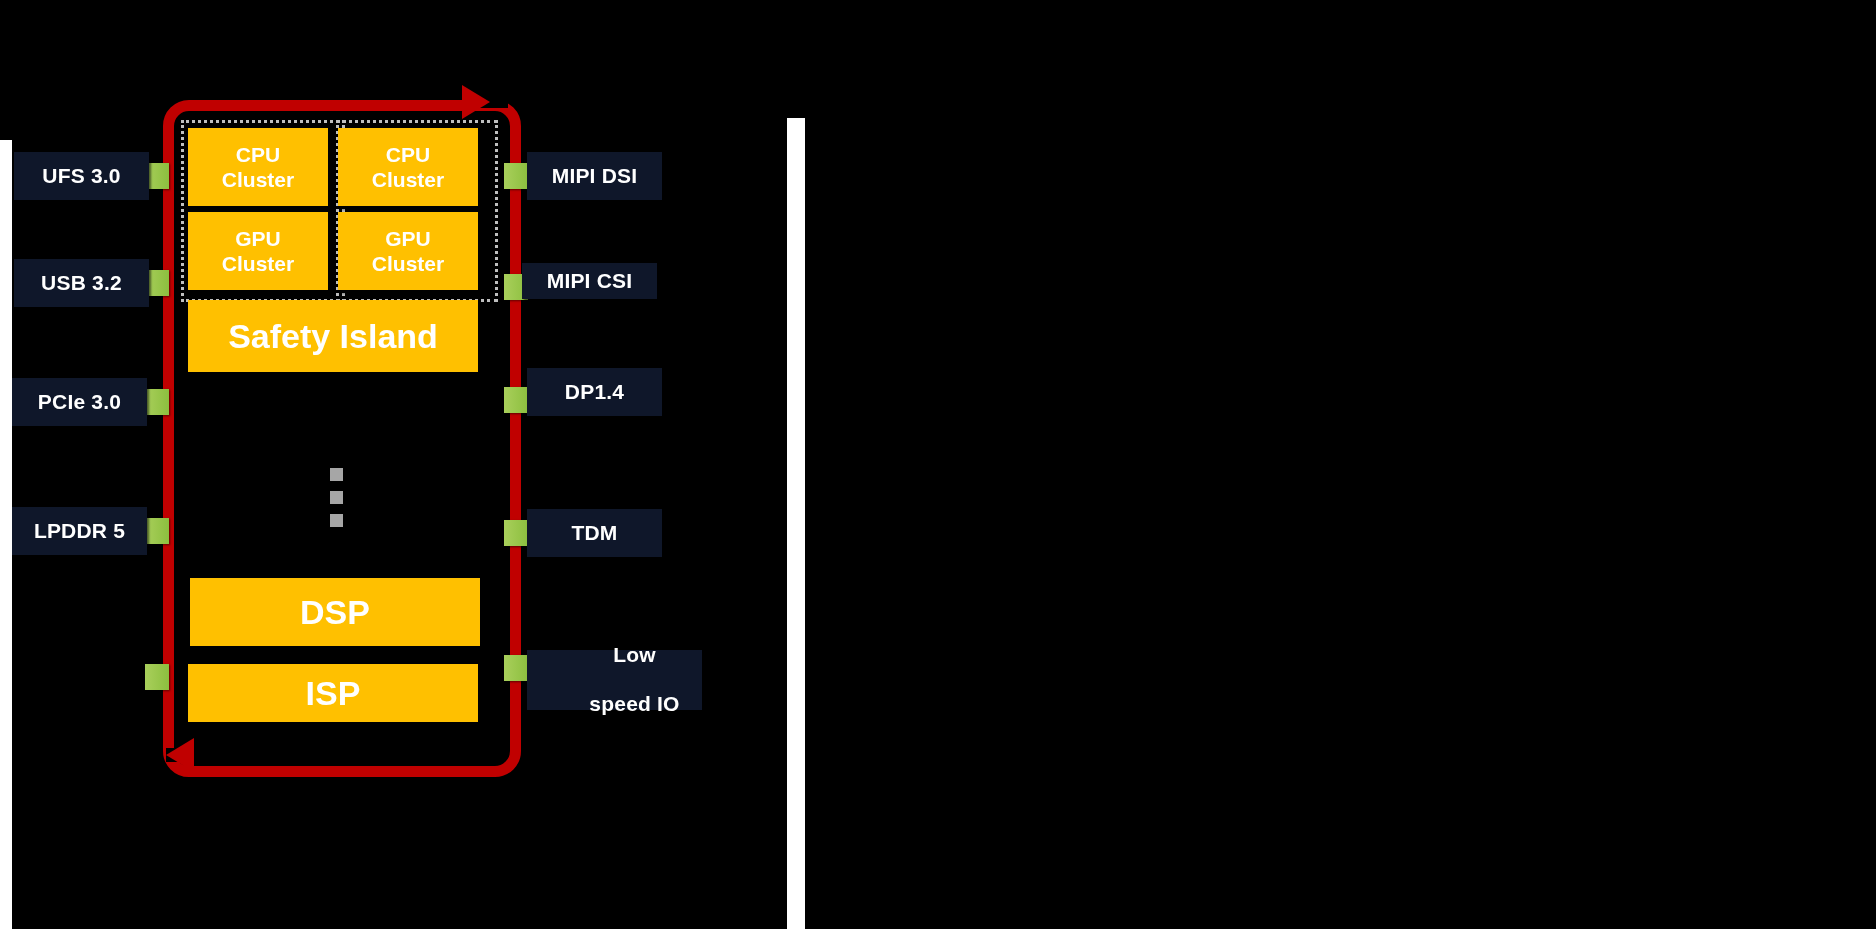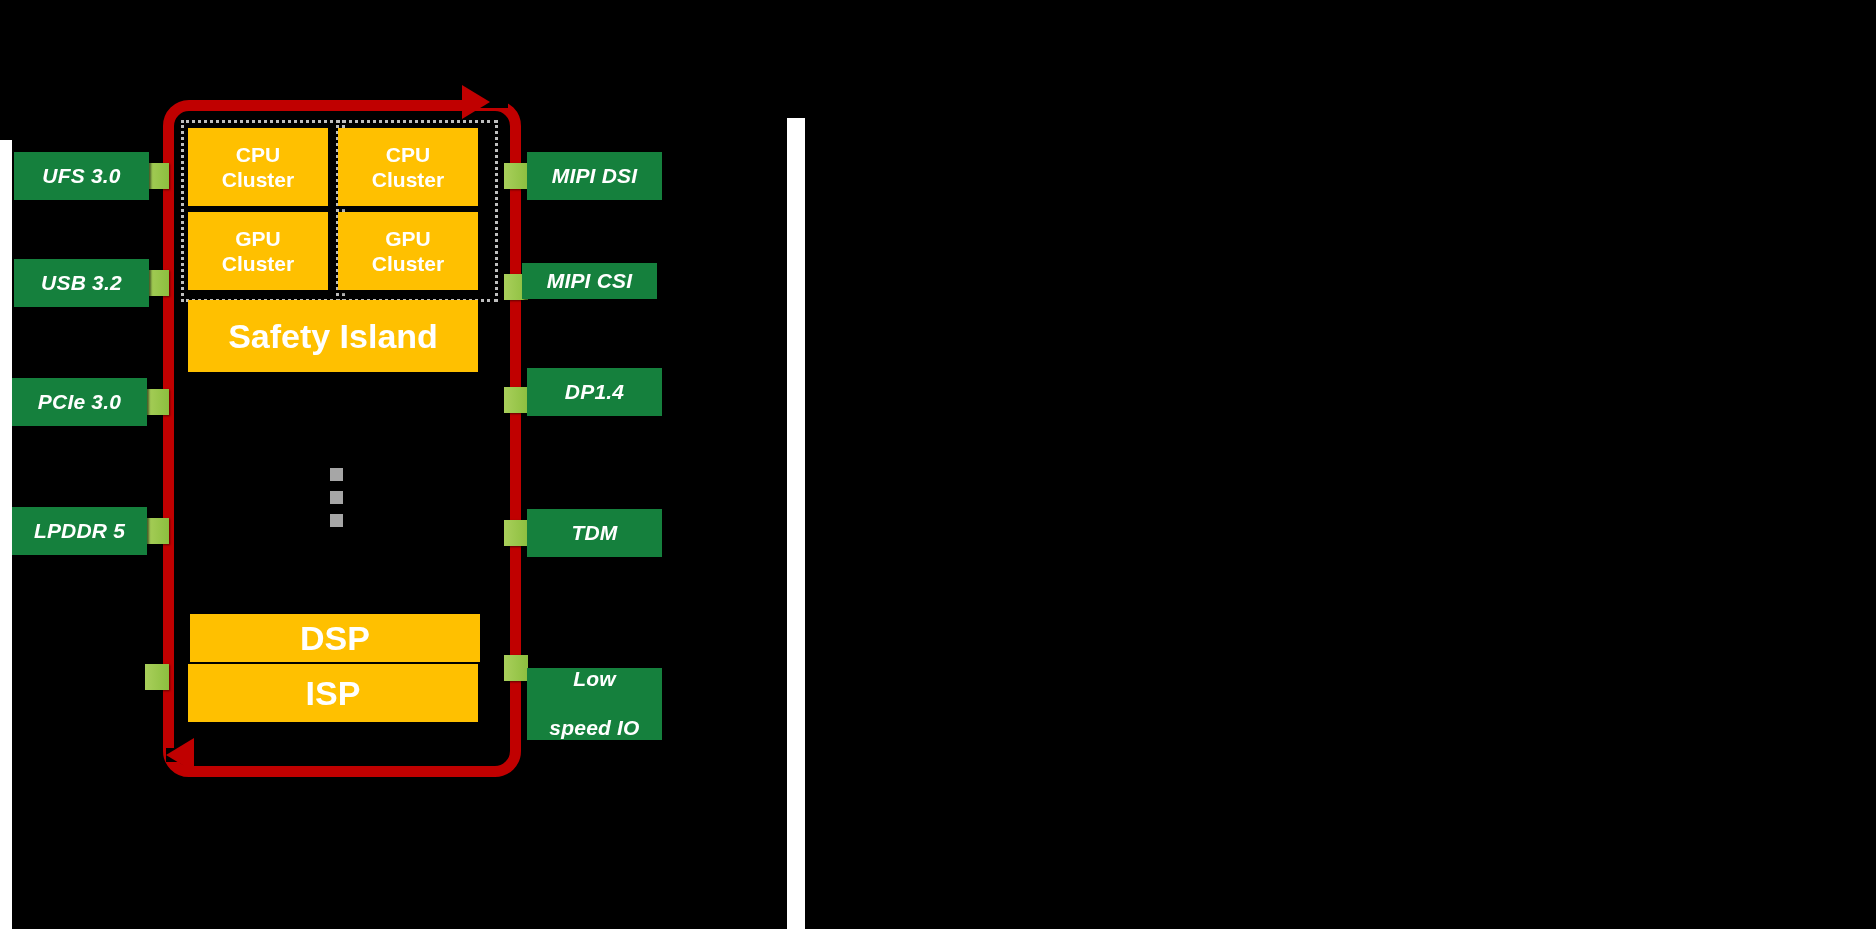--- a/index.html
+++ b/index.html
@@ -21,32 +21,31 @@
 
   
   .edge-stripe {
     position: absolute;
     background: #ffffff;
   }
 
   
   .periph {
     position: absolute;
-    background: #15803d;
+    background: #0f172a;
     color: #ffffff;
     font-weight: bold;
     font-size: 21px;
     line-height: 1.18;
     display: flex;
     align-items: center;
     justify-content: center;
     text-align: center;
     box-shadow: 2px 2px 2px rgba(0,0,0,0.55);
     letter-spacing: 0.2px;
-    font-style: italic;
   }
   .periph span { display: block; width: 100%; }
 
   
   .stub {
     position: absolute;
     background: linear-gradient(to right, #A9CF5B, #8CBF3F);
     box-shadow: 1px 1px 2px rgba(0,0,0,0.5);
   }
 
@@ -158,21 +157,21 @@
   <div class="ipblock large" style="left:188px; top:300px; width:290px; height:72px;">
     <span>Safety Island</span>
   </div>
 
   <div class="vdots" style="left:330px; top:468px;">
     <i></i>
       <i></i>
       <i></i>
   </div>
 
-  <div class="ipblock large" style="left:190px; top:614px; width:290px; height:48px;">
+  <div class="ipblock large" style="left:190px; top:578px; width:290px; height:68px;">
     <span>DSP</span>
   </div>
   <div class="ipblock large" style="left:188px; top:664px; width:290px; height:58px;">
     <span>ISP</span>
   </div>
 
   <div class="stub" style="left:145px; top:163px; width:24px; height:26px;"></div>
   <div class="periph" style="left:14px; top:152px; width:135px; height:48px;">
     <span>
       <span>UFS 3.0</span>
@@ -224,20 +223,20 @@
   </div>
 
   <div class="stub" style="left:504px; top:520px; width:24px; height:26px;"></div>
   <div class="periph" style="left:527px; top:509px; width:135px; height:48px;">
     <span>
       <span>TDM</span>
     </span>
   </div>
 
   <div class="stub" style="left:504px; top:655px; width:24px; height:26px;"></div>
-  <div class="periph" style="left:527px; top:668px; width:135px; height:72px;">
+  <div class="periph" style="left:527px; top:650px; width:135px; height:60px;padding-left:40px;">
     <span>
       <span>Low</span><br>
       <span>speed IO</span>
     </span>
   </div>
 
 </div>
 
 </body></html>

